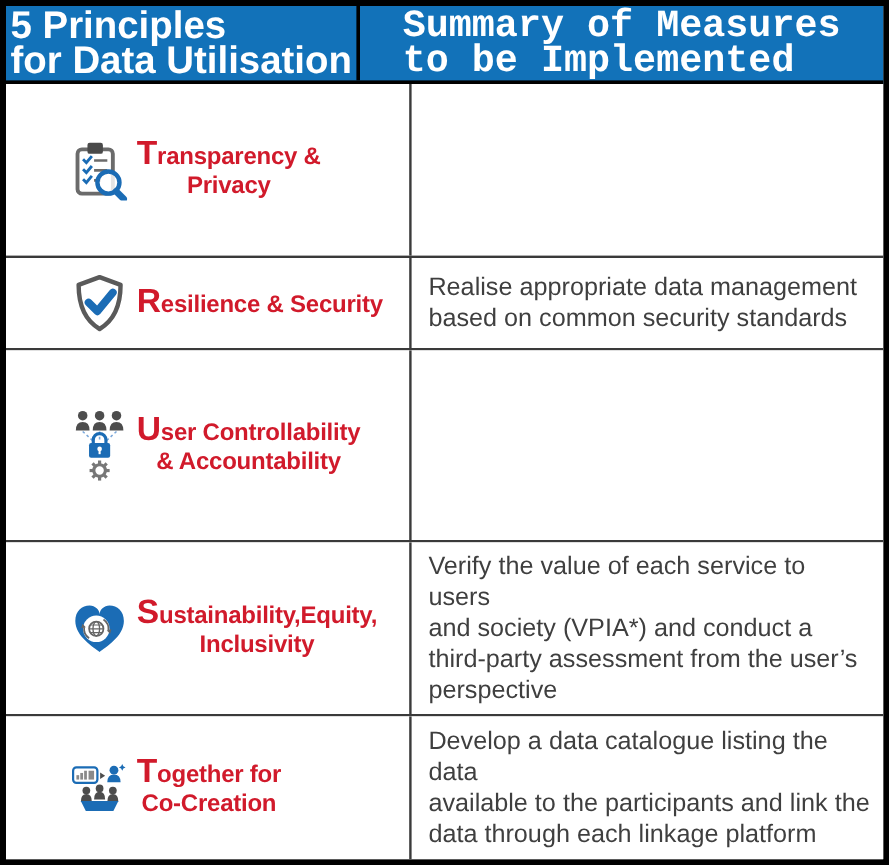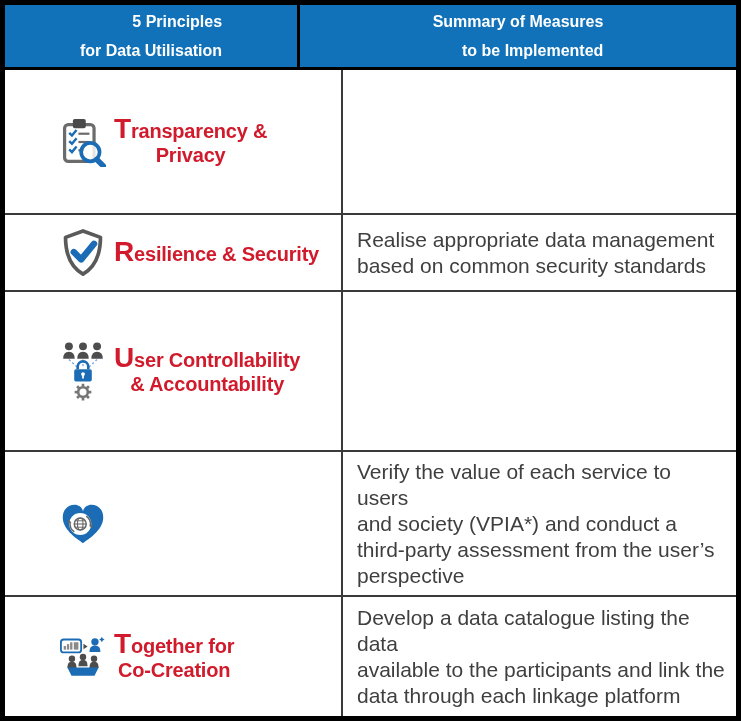--- a/index.html
+++ b/index.html
@@ -8,26 +8,26 @@
   .table {
     width:741px; height:721px;
     border:5px solid #000;
     display:flex; flex-direction:column;
     background:#fff;
   }
 
   
   .header { display:flex; height:65px; background:#1272B9; border-bottom:3px solid #000; flex:none; }
   .hcell {
-    color:#fff; font-weight:bold; font-size:16px; line-height:29px;
+    color:#fff; font-weight:bold; font-size:32px; line-height:29px;
     display:flex; align-items:center; justify-content:center;
-    text-align:right; white-space:pre-line;
+    text-align:left; white-space:pre-line;
   }
   .hcell-left  { width:295px; border-right:3px solid #000; flex:none; }
-  .hcell-right { flex:1; }
+  .hcell-right { flex:1;font-family:Liberation Mono, monospace; }
 
   
   .row { display:flex; border-bottom:2px solid #3A3A3A; background:#fff; }
   .row-1 { height:145px; flex:none; }
   .row-2 { height:77px;  flex:none; }
   .row-3 { height:160px; flex:none; }
   .row-4 { height:145px; flex:none; }
   .row-5 { flex:1; border-bottom:none; }
 
   .pcell {
@@ -155,20 +155,22 @@
           <ellipse cx="22" cy="23" rx="3" ry="6.5" fill="none" stroke="#666" stroke-width="1.2"></ellipse>
           <line x1="15.5" y1="23" x2="28.5" y2="23" stroke="#666" stroke-width="1.2"></line>
           <line x1="16.5" y1="19.5" x2="27.5" y2="19.5" stroke="#666" stroke-width="1"></line>
           <line x1="16.5" y1="26.5" x2="27.5" y2="26.5" stroke="#666" stroke-width="1"></line>
           <path d="M28.5 14.5 a10.5 10.5 0 0 1 4.5 10" fill="none" stroke="#666" stroke-width="1.6"></path>
           <path d="M15.5 31.5 a10.5 10.5 0 0 1 -4.5 -10" fill="none" stroke="#666" stroke-width="1.6"></path>
           <path d="M34.5 27.5 l1.2 -4 l-4.2 1 z" fill="#666"></path>
           <path d="M9.5 18.5 l-1.2 4 l4.2 -1 z" fill="#666"></path>
         </svg>
       </span>
+      <div class="plabel"><span class="plabel-inner"><span class="pinitial">S</span><span>ustainability,Equity,
+Inclusivity</span></span></div>
     </div>
     <div class="mcell">
       <div class="mtext">Verify the value of each service to users
 and society (VPIA*) and conduct a
 third-party assessment from the user’s
 perspective</div>
     </div>
   </div>
 
   <div class="row row-5">

